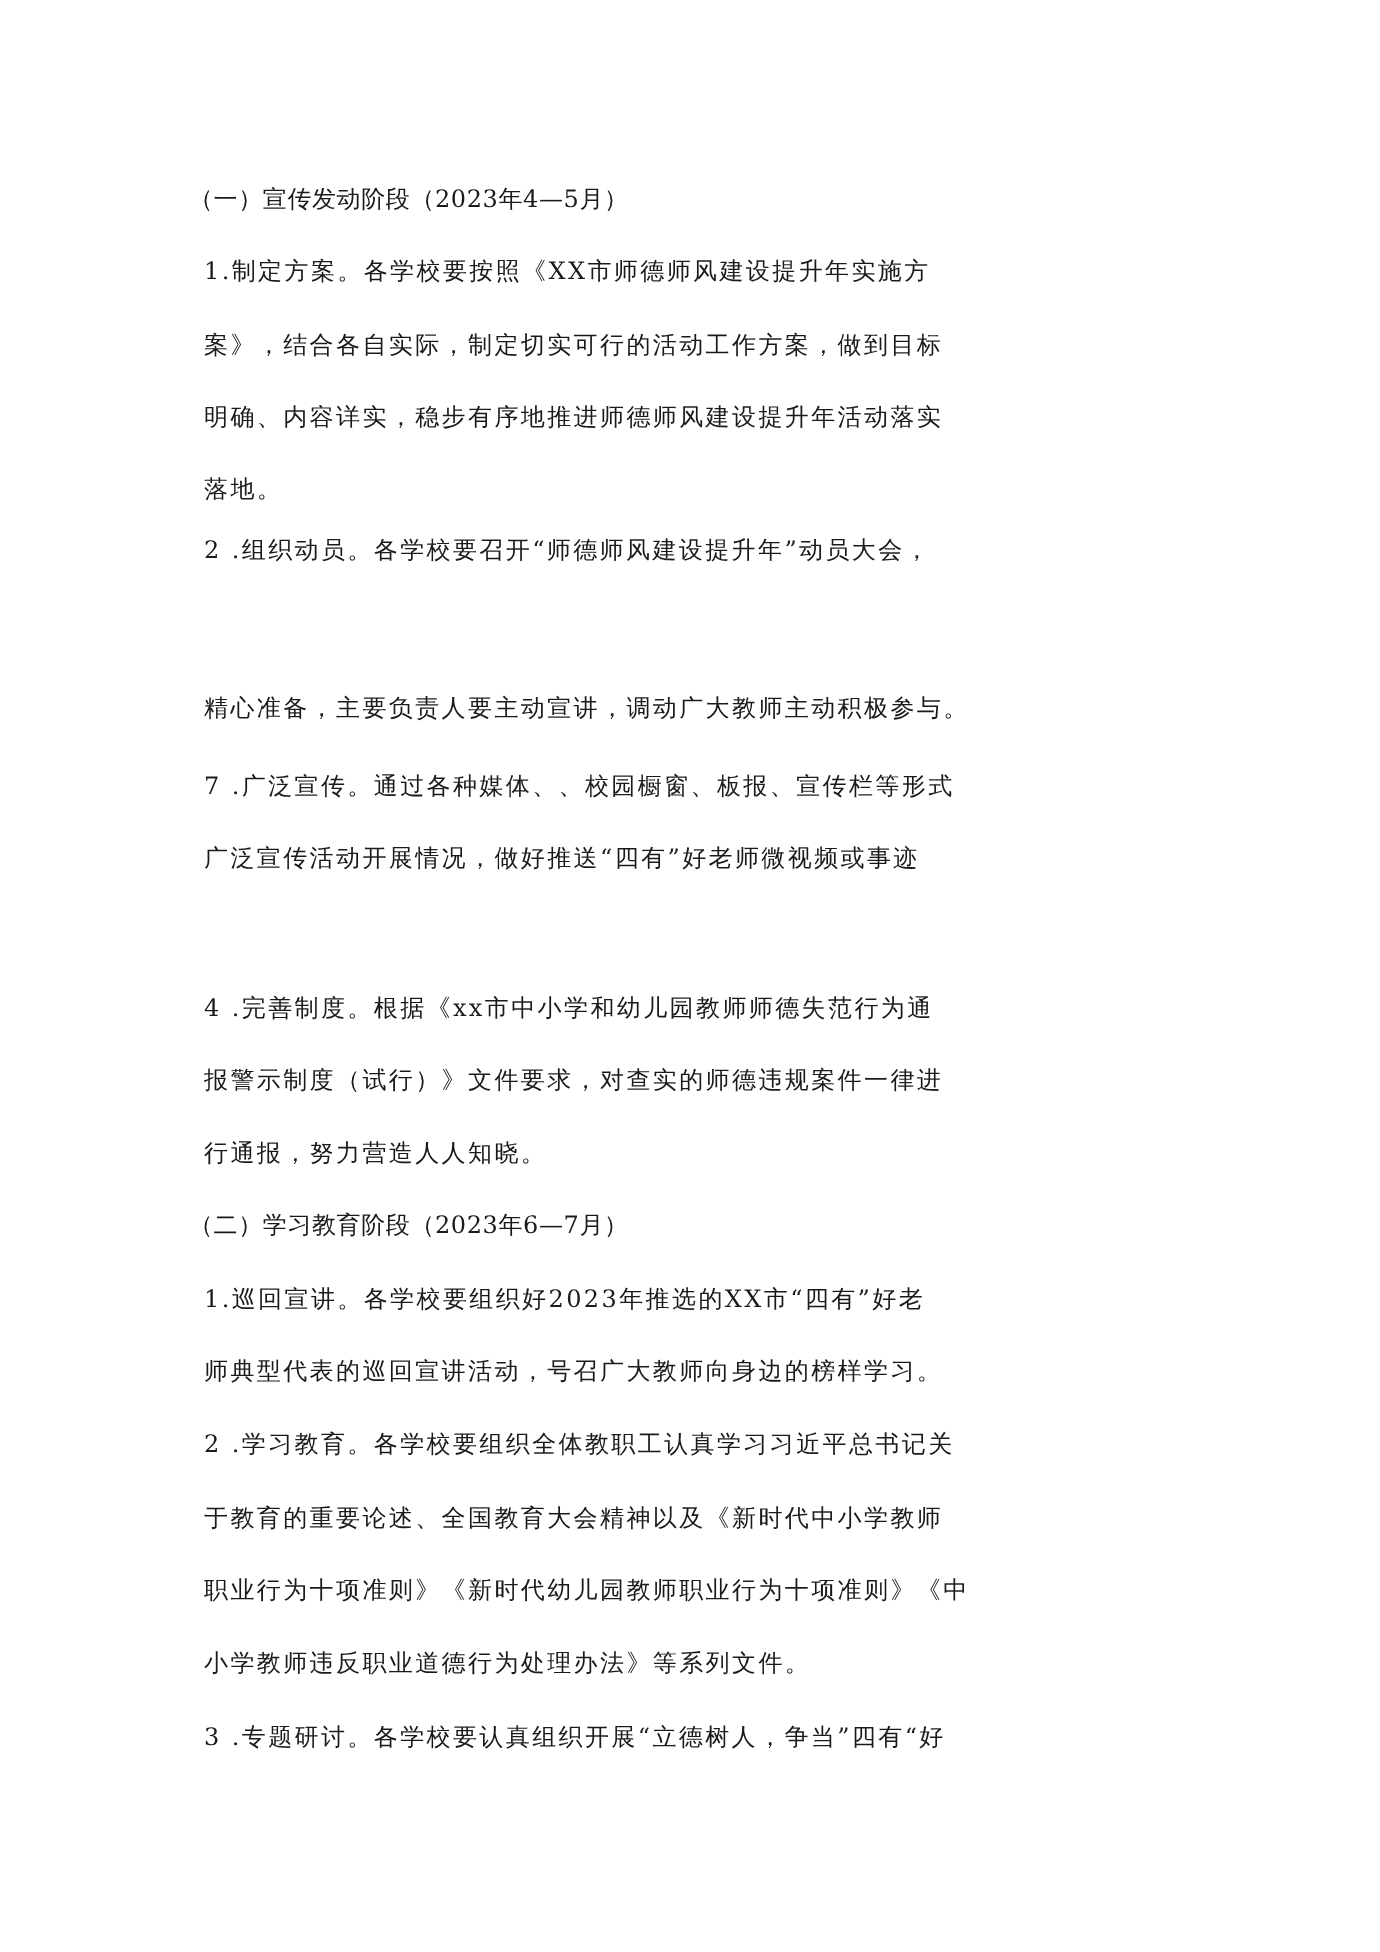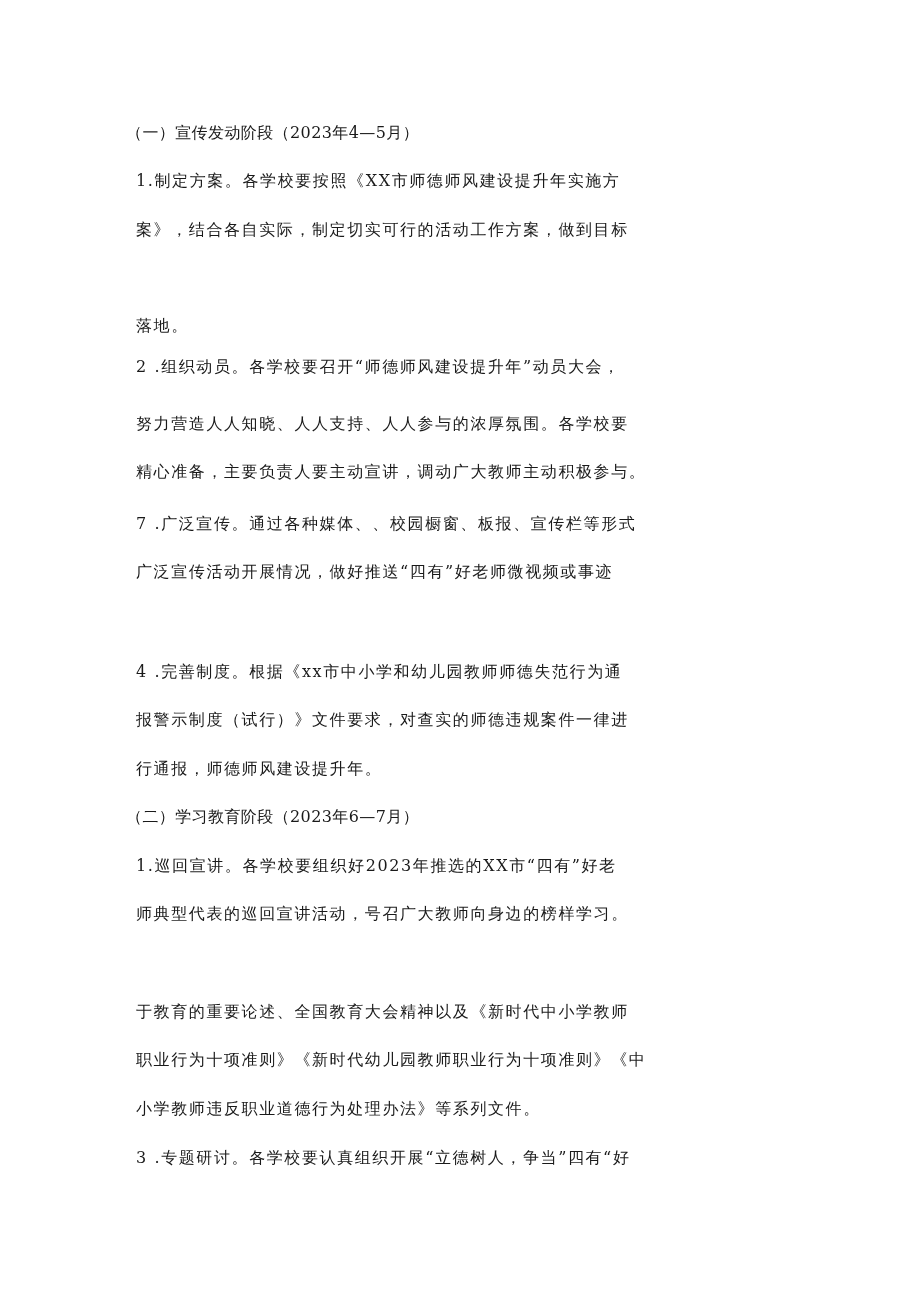--- a/index.html
+++ b/index.html
@@ -38,37 +38,38 @@
   </style>
 </head>
 <body>
 
 <div class="page">
 
   <div class="line heading" style="top:118px">（一）宣传发动阶段（2023年4—5月）</div>
 
   <div class="line" style="top:166px">1.制定方案。各学校要按照《XX市师德师风建设提升年实施方</div>
   <div class="line" style="top:215px">案》，结合各自实际，制定切实可行的活动工作方案，做到目标</div>
+  <div class="line" style="top:263px">明确、内容详实，稳步有序地推进师德师风建设提升年活动落实</div>
   <div class="line" style="top:311px">落地。</div>
 
   <div class="line" style="top:352px">2 .组织动员。各学校要召开“师德师风建设提升年”动员大会，</div>
-  <div class="line" style="top:409px">努力营造人人知晓、人人支持、人人参与的浓厚氛围。各学校要</div>
   <div class="line" style="top:457px">精心准备，主要负责人要主动宣讲，调动广大教师主动积极参与。</div>
 
   <div class="line" style="top:509px">7 .广泛宣传。通过各种媒体、、校园橱窗、板报、宣传栏等形式</div>
   <div class="line" style="top:557px">广泛宣传活动开展情况，做好推送“四有”好老师微视频或事迹</div>
 
   <div class="line" style="top:657px">4 .完善制度。根据《xx市中小学和幼儿园教师师德失范行为通</div>
   <div class="line" style="top:705px">报警示制度（试行）》文件要求，对查实的师德违规案件一律进</div>
-  <div class="line" style="top:754px">行通报，师德师风建设提升年。</div>
+  <div class="line" style="top:754px">行通报，努力营造人人知晓。</div>
 
   <div class="line heading" style="top:802px">（二）学习教育阶段（2023年6—7月）</div>
 
   <div class="line" style="top:851px">1.巡回宣讲。各学校要组织好2023年推选的XX市“四有”好老</div>
   <div class="line" style="top:899px">师典型代表的巡回宣讲活动，号召广大教师向身边的榜样学习。</div>
 
+  <div class="line" style="top:948px">2 .学习教育。各学校要组织全体教职工认真学习习近平总书记关</div>
   <div class="line" style="top:997px">于教育的重要论述、全国教育大会精神以及《新时代中小学教师</div>
   <div class="line" style="top:1094px">小学教师违反职业道德行为处理办法》等系列文件。</div>
   <div class="line" style="top:1045px">职业行为十项准则》《新时代幼儿园教师职业行为十项准则》《中</div>
 
   <div class="line" style="top:1143px">3 .专题研讨。各学校要认真组织开展“立德树人，争当”四有“好</div>
 
 </div>
 
 </body></html>

